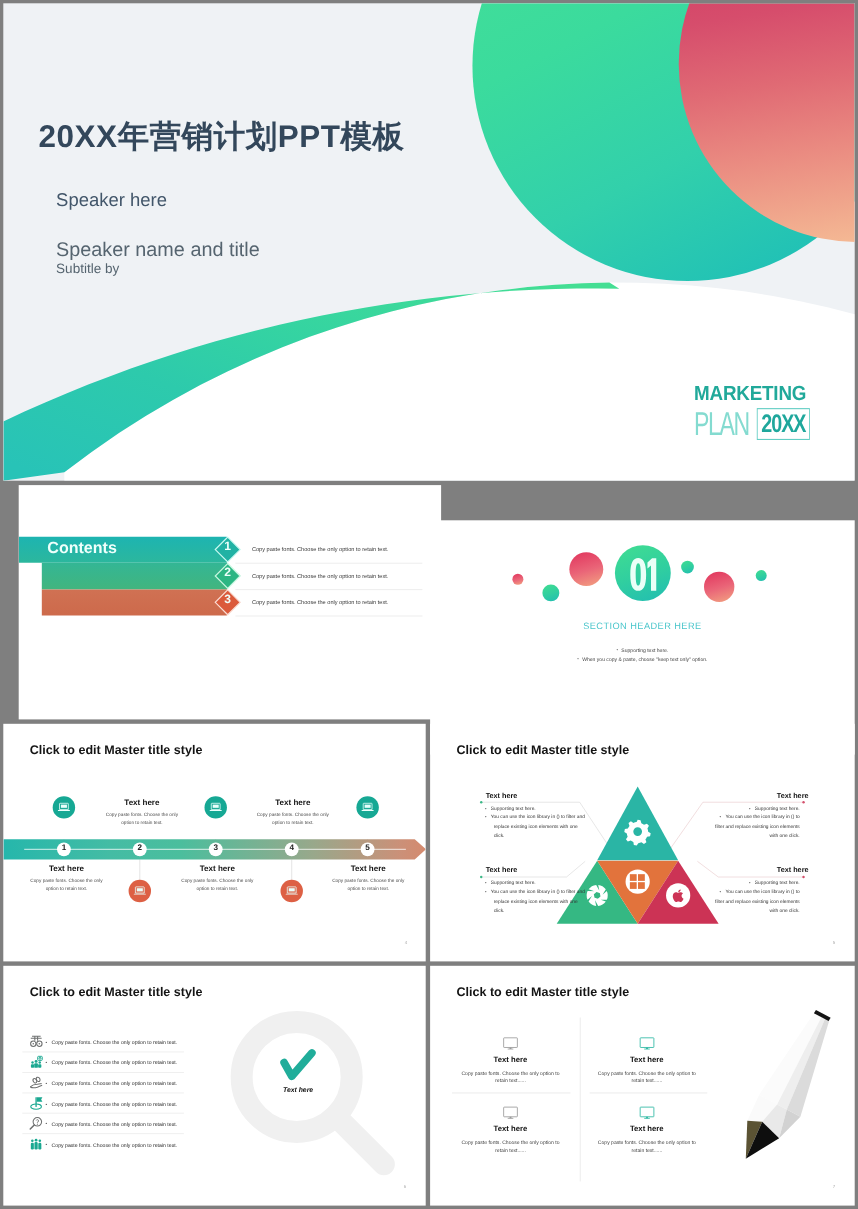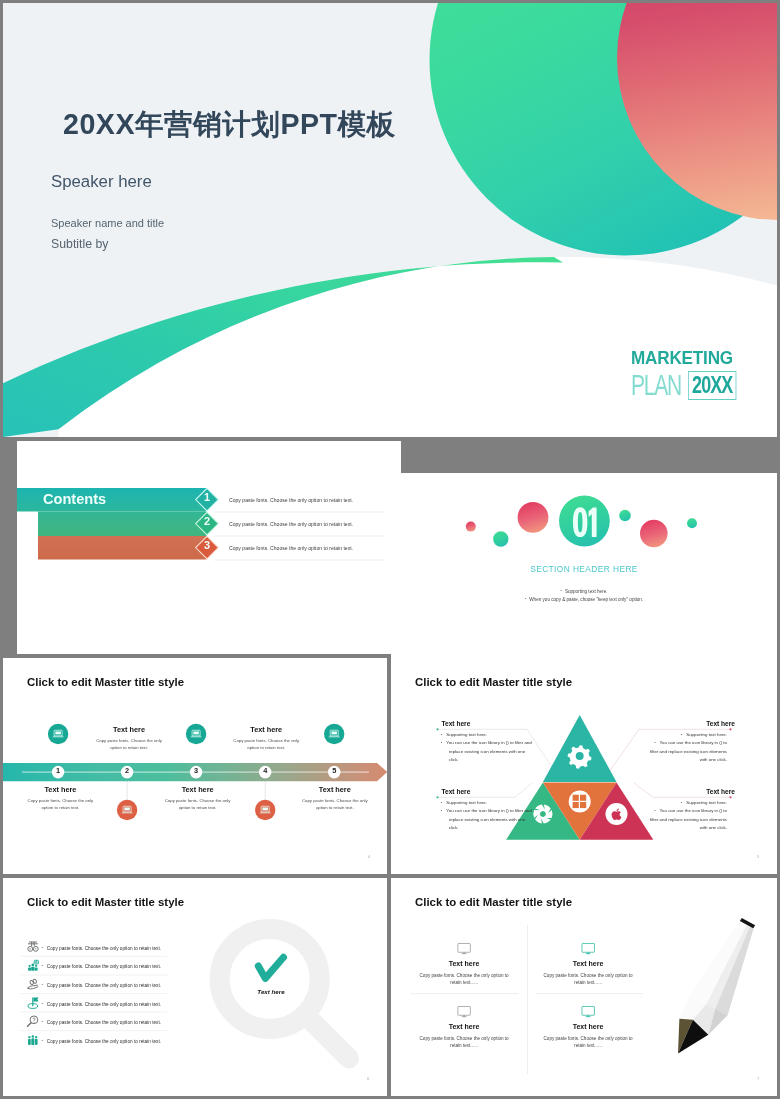--- a/index.html
+++ b/index.html
@@ -11,27 +11,27 @@
   #s1{left:3px;  top:3px;   width:774px;height:434px;}
   #s2{left:17px;  top:441px; width:384px;height:213px;}
   #s3{left:391px;top:441px; width:386px;height:213px;margin-top:32px;}
   #s4{left:3px;  top:658px; width:384px;height:216px;}
   #s5{left:391px;top:658px; width:386px;height:216px;}
   #s6{left:3px;  top:878px; width:384px;height:218px;}
   #s7{left:391px;top:878px; width:386px;height:218px;}
 
   
   #s1{background:#eff2f5;}
-  .s1-title{position:absolute;left:60px;top:102px;font-size:28.6px;font-weight:bold;color:#33475b;letter-spacing:0.5px;}
+  .s1-title{position:absolute;left:32px;top:102px;font-size:28.6px;font-weight:bold;color:#33475b;letter-spacing:0.5px;}
   .s1-sub{position:absolute;left:48px;top:169px;font-size:16.8px;color:#42566a;}
-  .s1-sp{position:absolute;left:48px;top:214px;font-size:11px;color:#55646f;}
+  .s1-sp{position:absolute;left:48px;top:214px;font-size:18px;color:#55646f;}
   .s1-ds{position:absolute;left:48px;top:234px;font-size:12.3px;color:#55646f;}
   .s1-logo{position:absolute;left:628px;top:345px;}
   .lg1{font-size:18.6px;font-weight:bold;color:#21a99a;letter-spacing:-0.2px;line-height:19px;transform:scaleX(0.92);transform-origin:left top;}
-  .lg2{display:flex;align-items:flex-start;height:28px;margin-top:4px;}
+  .lg2{display:flex;align-items:center;height:28px;margin-top:4px;}
   .lg2 .p{font-size:30px;font-weight:normal;color:#84dbd0;letter-spacing:-1.8px;line-height:27px;transform:scaleX(0.70);transform-origin:left top;width:57px;overflow:visible;}
   .lg2 .y{font-size:23px;font-weight:bold;color:#1fa79c;border:1.1px solid #63cec4;padding:0 1px;letter-spacing:-1.2px;line-height:27px;transform:scaleX(0.78);transform-origin:left top;width:62px;box-sizing:border-box;text-align:center;}
   .s2-head{position:absolute;left:26px;top:50px;color:#eefffb;font-size:14.6px;font-weight:bold;}
   .s2-num{position:absolute;width:18px;text-align:center;color:#eefffb;font-size:11px;font-weight:bold;line-height:11px;font-family:"Liberation Sans",sans-serif;}
   .s2-txt{position:absolute;font-size:5.1px;color:#3a3a3a;white-space:nowrap;}
   .s3-head{position:absolute;color:#4ac6cb;font-size:8.4px;letter-spacing:0.4px;white-space:nowrap;}
   .s3-b{position:absolute;font-size:4.6px;color:#444;}
   .s3-b .bul{font-size:4px;color:#666;margin-right:3px;vertical-align:1px;}
 
   

